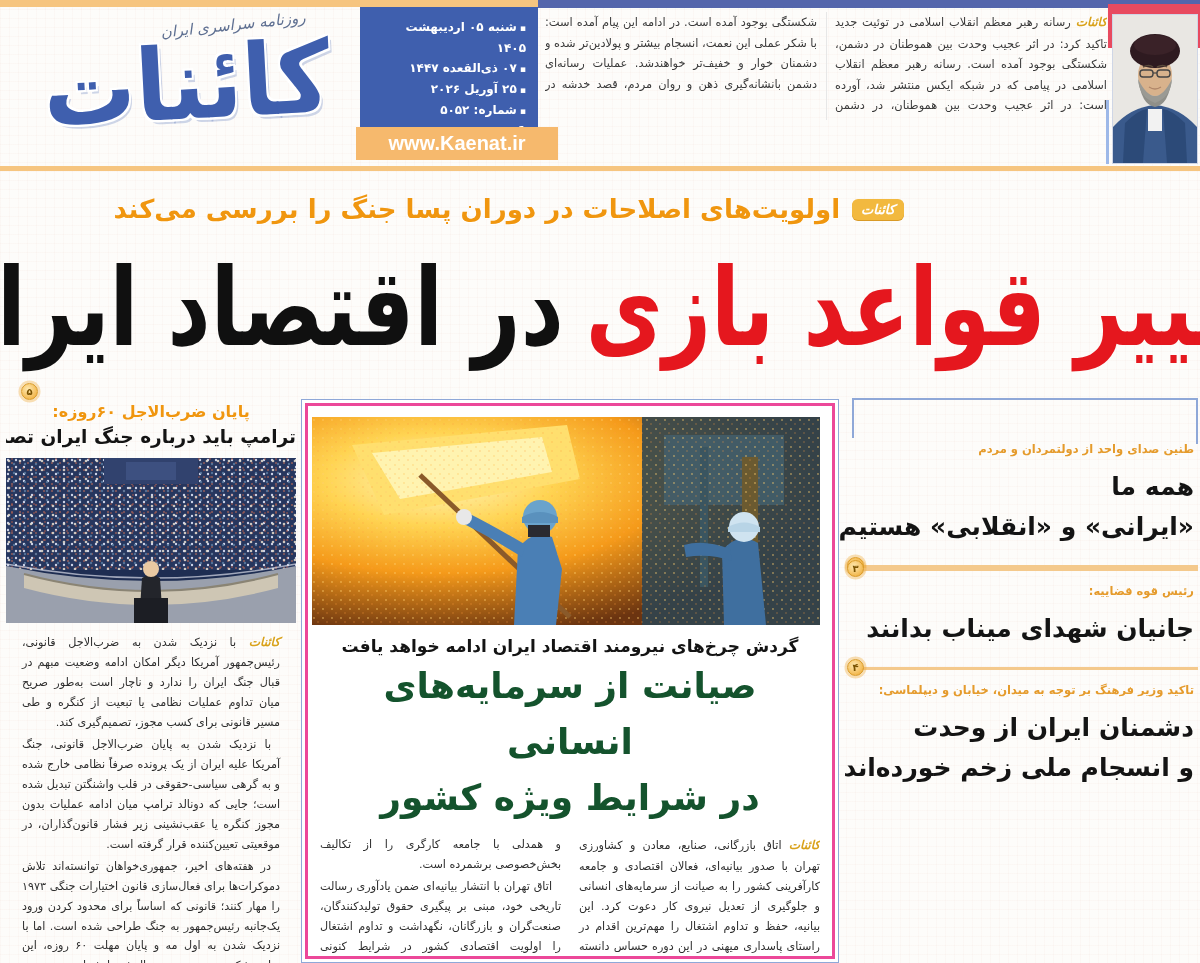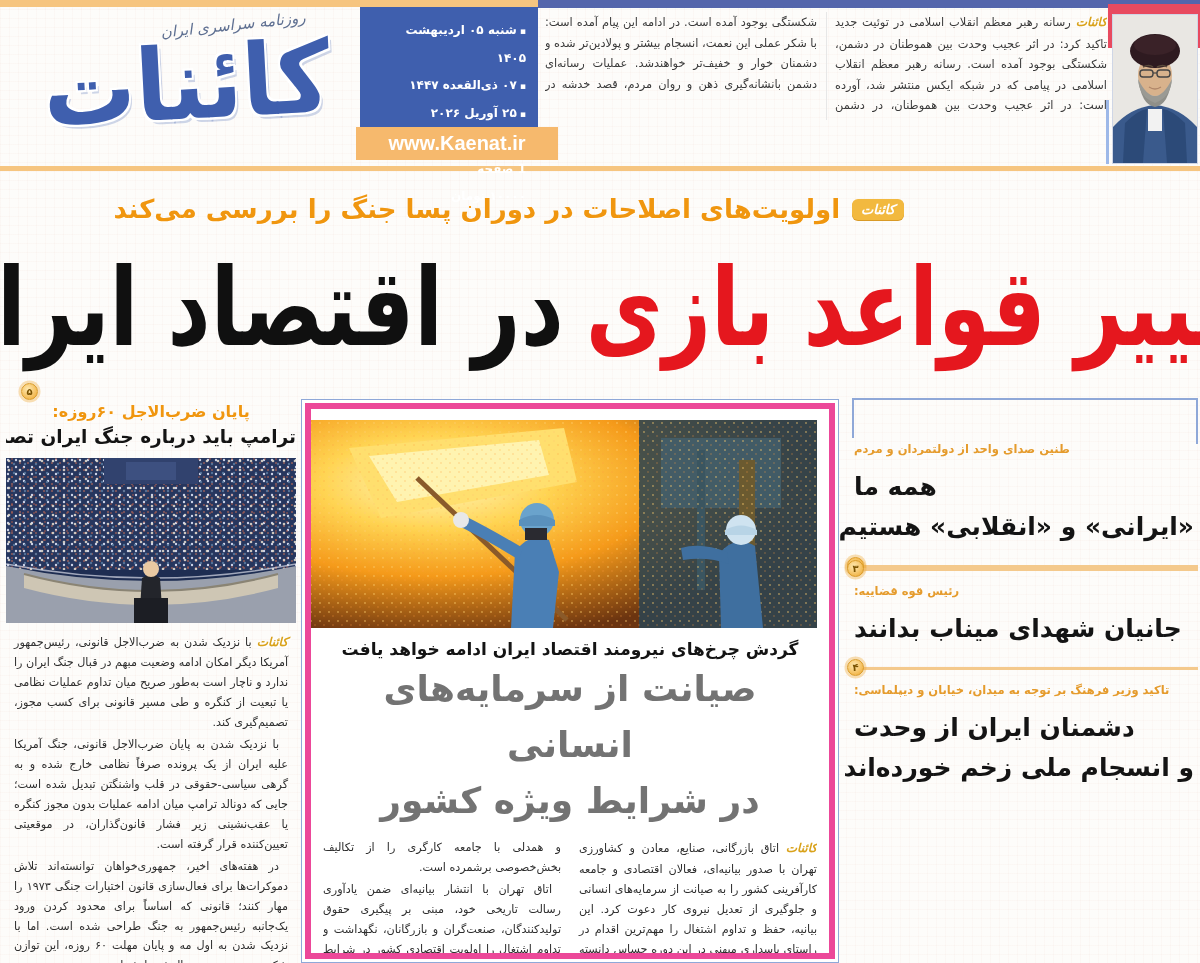--- a/index.html
+++ b/index.html
@@ -21,21 +21,21 @@
   .rule-top{left:0;top:166px;width:1200px;height:5px;background:#f6c580;}
 
   
   .tagline{left:118px;top:16px;width:230px;font-size:15px;color:#5e6f91;
     transform:rotate(-6deg);font-style:italic;text-align:center;}
   .biglogo{left:4px;top:6px;width:365px;height:158px;display:flex;align-items:center;justify-content:center;
     font-size:92px;font-weight:bold;color:#3f5fae;line-height:1;
     transform:rotate(-3deg) scaleY(1.08);
     text-shadow:2px 2px 0 #fff,-2px 2px 0 #fff,2px -2px 0 #fff,-2px -2px 0 #fff,3px 4px 0 rgba(63,95,174,.25);}
   .datebox{left:360px;top:7px;width:178px;height:120px;background:#3f5fae;color:#fff;
-    padding:10px 12px 6px;font-size:12px;font-weight:bold;line-height:27px;text-align:right;}
+    padding:10px 12px 6px;font-size:12px;font-weight:bold;line-height:20px;text-align:right;}
   .datebox .dl::before{content:"▪ ";font-size:9px;}
   .datebox .plain::before{content:"";}
   .wwwstrip{left:356px;top:127px;width:202px;height:33px;background:#f6b96d;color:#fff;
     display:flex;align-items:center;justify-content:center;font-size:20px;font-weight:bold;
     font-family:"Liberation Sans","DejaVu Sans",sans-serif;direction:ltr;}
 
   
   .topstory{left:545px;top:12px;width:562px;height:152px;}
   .ts-head{font-size:20px;font-weight:bold;text-align:center;color:#141414;margin:8px 0 10px;}
   .ts-body{column-count:2;column-gap:18px;column-rule:1px solid #e7e7e7;
@@ -68,41 +68,41 @@
     box-shadow:0 0 0 2.5px rgba(237,166,45,.35);}
   .mh-flower{left:21px;top:383px;}
 
   
   .leftcol{left:6px;top:398px;width:290px;height:565px;overflow:hidden;}
   .lc-kicker{text-align:center;color:#f0960f;font-size:16px;font-weight:bold;margin:4px 0 5px;}
   .lc-head{text-align:center;color:#141414;font-size:18.5px;font-weight:bold;letter-spacing:-.3px;
     white-space:nowrap;margin-bottom:11px;}
   .lc-photo{display:block;}
   .lc-body{margin-top:9px;font-size:11.2px;line-height:1.78;text-align:justify;color:#2e2e2e;}
-  .lc-body p{margin:0 8px 2px;text-indent:9px;}
+  .lc-body p{margin:0 16px 2px;text-indent:9px;}
   .lc-body p.first{text-indent:0;}
 
   
   .centerframe{left:301px;top:399px;width:538px;height:564px;border:1px solid #8fa8d8;padding:3px;background:#fff;}
-  .cf-inner{border:6px solid #ec4899;height:100%;padding:11px 12px 0;overflow:hidden;}
+  .cf-inner{border:3px solid #ec4899;height:100%;padding:11px 12px 0;overflow:hidden;}
   .cf-photo{display:block;margin:0 auto;}
   .cf-caption{text-align:center;font-size:17px;font-weight:bold;color:#141414;margin:11px 0 2px;}
-  .cf-head{text-align:center;font-size:36px;font-weight:bold;color:#737373;line-height:1.55;
+  .cf-head{text-align:center;font-size:36px;font-weight:bold;color:#14532d;line-height:1.55;
     letter-spacing:-.5px;}
   .cf-body{margin-top:10px;column-count:2;column-gap:18px;font-size:11.2px;line-height:1.78;
     text-align:justify;color:#2e2e2e;height:158px;overflow:hidden;}
   .cf-body p{margin:0 0 2px;text-indent:9px;}
   .cf-body p.first{text-indent:0;}
 
   
   .sidebar{left:848px;top:398px;width:352px;height:565px;}
   .sb-bracket{position:absolute;left:4px;top:0;right:2px;height:2px;background:#8fa8d8;}
   .sb-bracket::before{content:"";position:absolute;right:0;top:0;width:2px;height:46px;background:#8fa8d8;}
   .sb-bracket::after{content:"";position:absolute;left:0;top:0;width:2px;height:40px;background:#8fa8d8;}
-  .sb-item{position:relative;text-align:left;padding:13px 6px 18px;}
+  .sb-item{position:relative;text-align:right;padding:13px 6px 18px;}
   .sb-item.firstitem{padding-top:44px;}
   .sb-kicker{color:#e59b2c;font-size:11.5px;font-weight:bold;margin-bottom:11px;}
   .sb-line{font-size:25px;font-weight:bold;color:#141414;line-height:1.6;letter-spacing:-.3px;white-space:nowrap;}
   .sb-rule{position:relative;height:3px;background:#f4c98c;margin:0 2px;}
   .sb-rule .flower{position:absolute;left:-3px;top:-8px;}
 </style>
 </head>
 <body>
 
 <div class="page">

